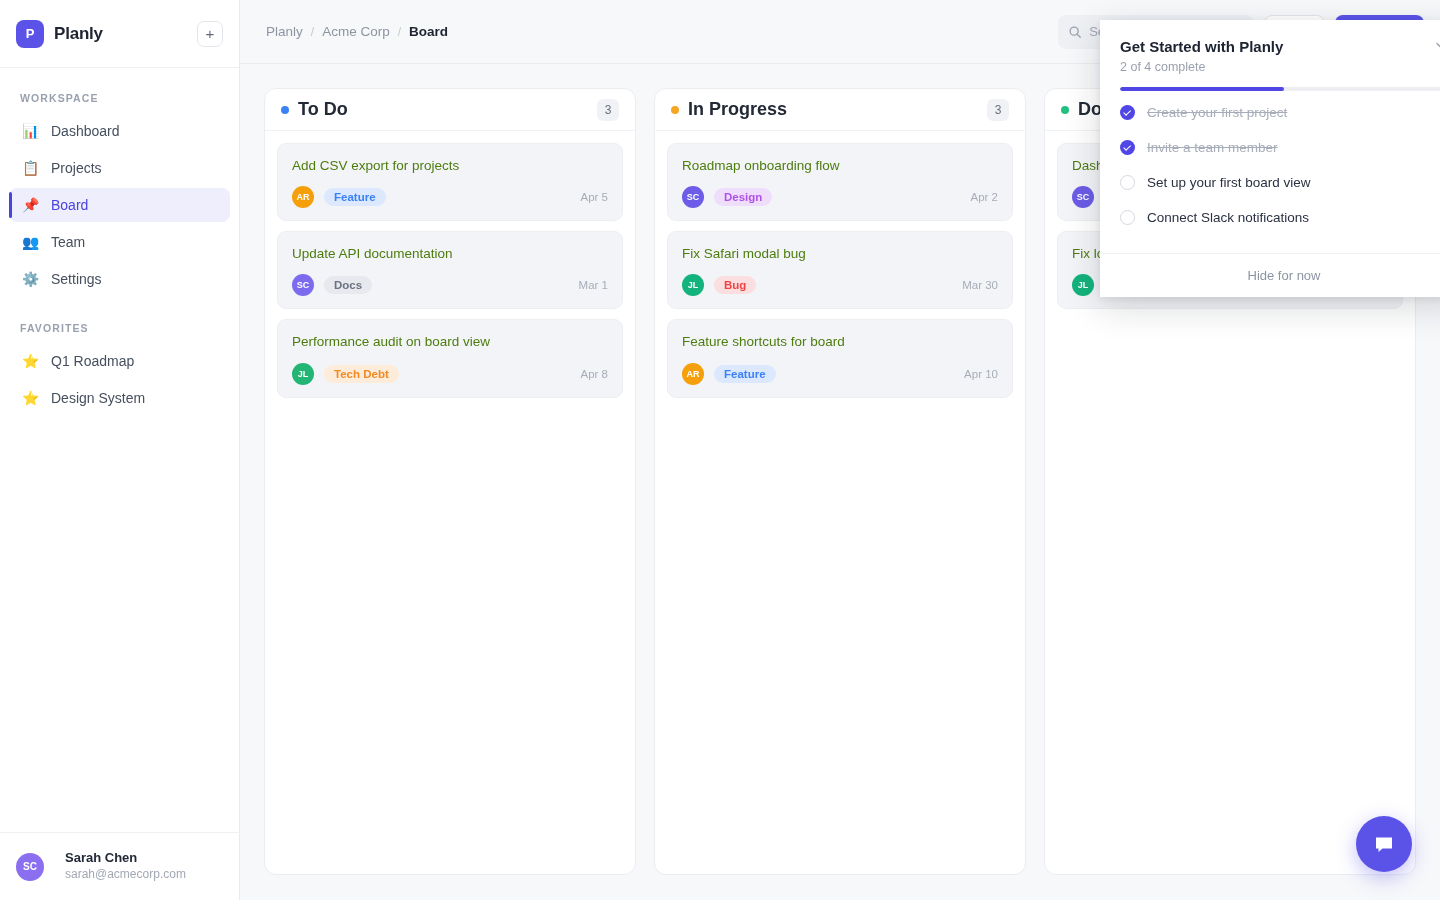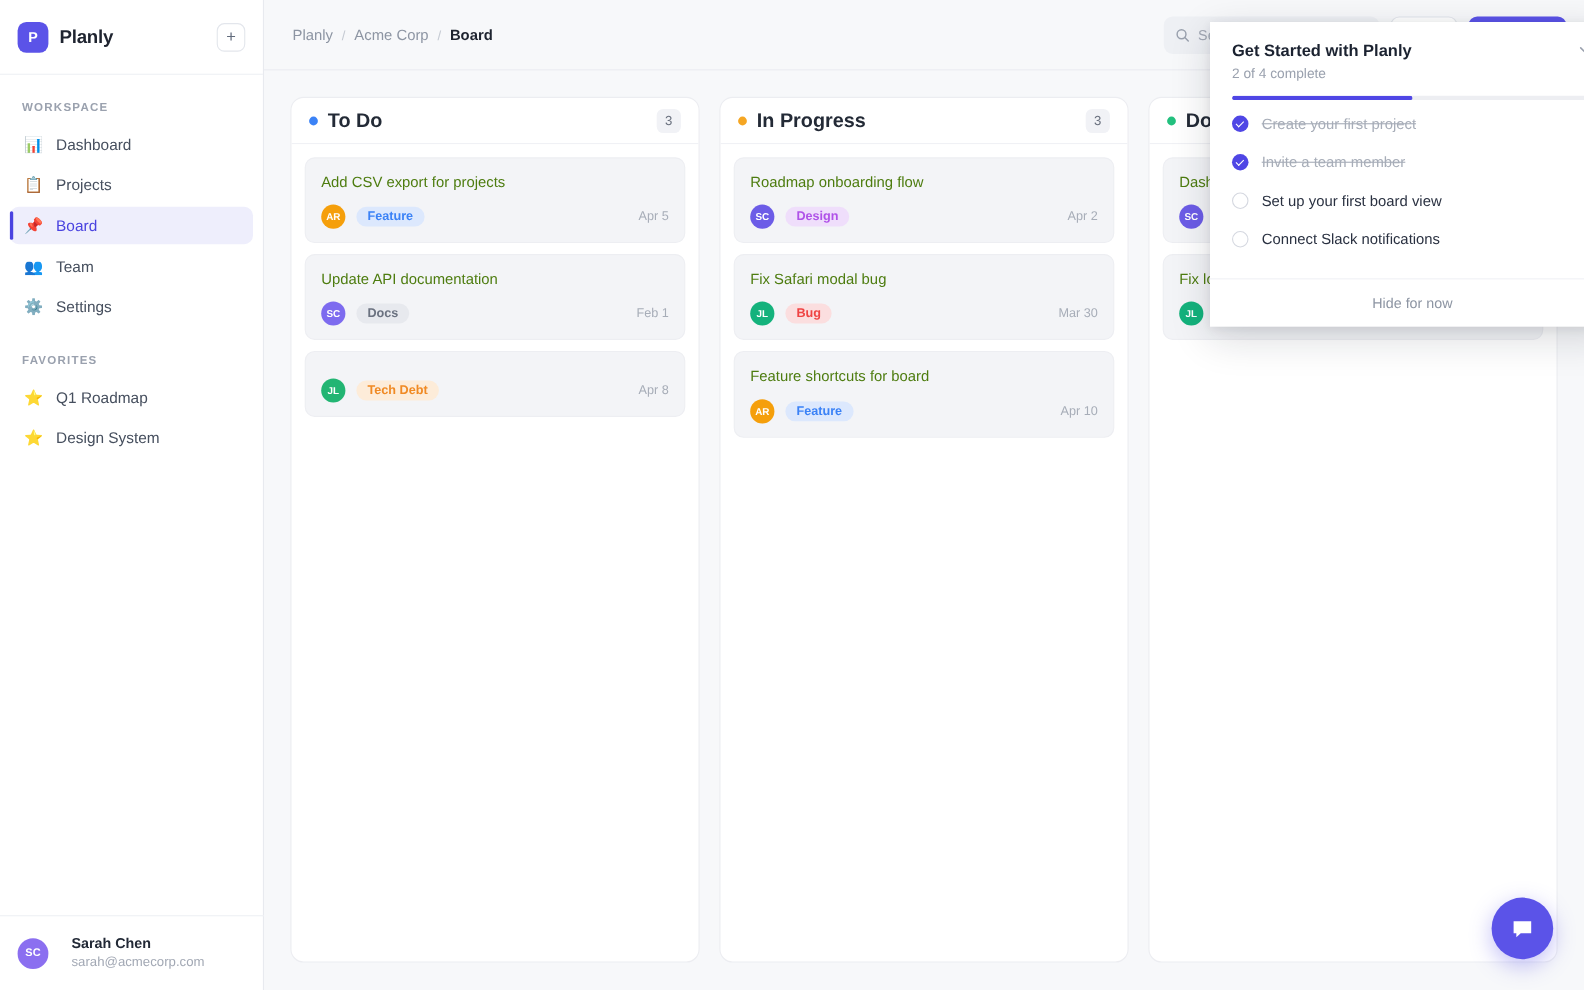--- a/index.html
+++ b/index.html
@@ -327,24 +327,25 @@
             <span class="av" style="background: rgb(245, 159, 11);">AR</span>
             <span class="tag" style="background: rgb(220, 232, 253); color: rgb(59, 130, 246);">Feature</span>
             <span class="card-date">Apr 5</span>
           </div>
         </div>
         <div class="card">
           <div class="card-title">Update API documentation</div>
           <div class="card-foot">
             <span class="av" style="background: rgb(125, 107, 239);">SC</span>
             <span class="tag" style="background: rgb(231, 233, 238); color: rgb(107, 114, 128);">Docs</span>
-            <span class="card-date">Feb 1</span>
-          </div>
-        </div>
-        <div class="card">
+            <span class="card-date">Mar 1</span>
+          </div>
+        </div>
+        <div class="card">
+          <div class="card-title">Performance audit on board view</div>
           <div class="card-foot">
             <span class="av" style="background: rgb(34, 181, 115);">JL</span>
             <span class="tag" style="background: rgb(253, 236, 217); color: rgb(240, 138, 36);">Tech Debt</span>
             <span class="card-date">Apr 8</span>
           </div>
         </div>
       </div>
     </div>
     <div class="column">
       <div class="col-head">

